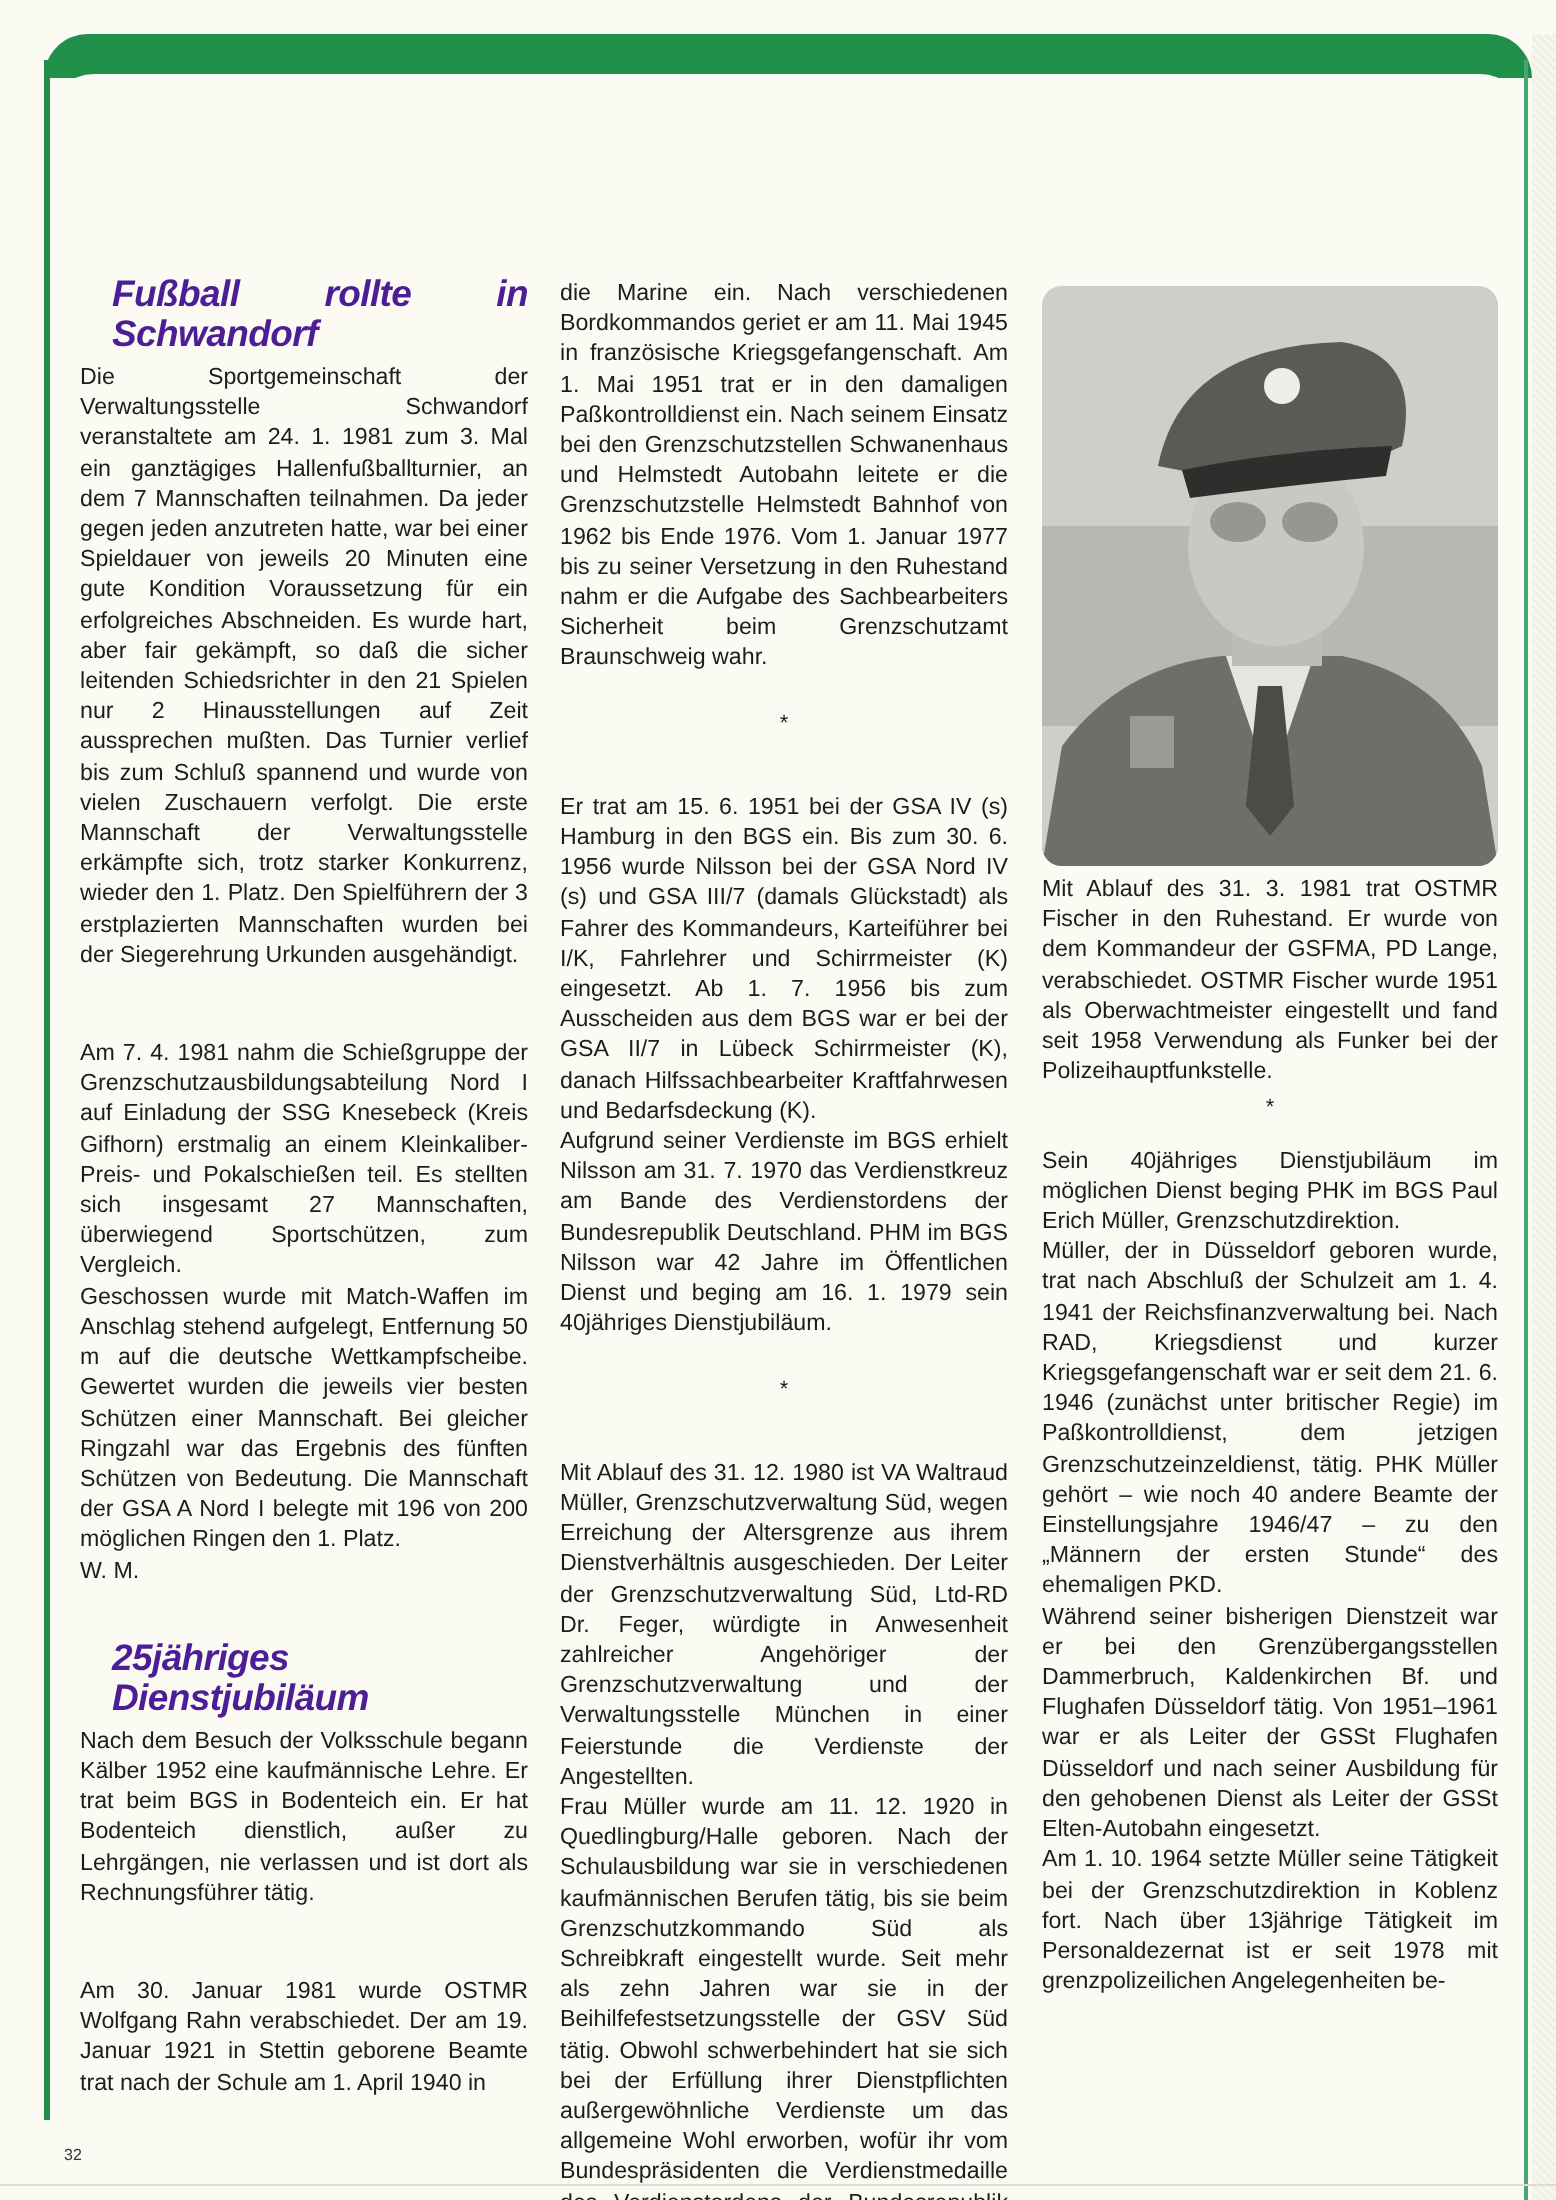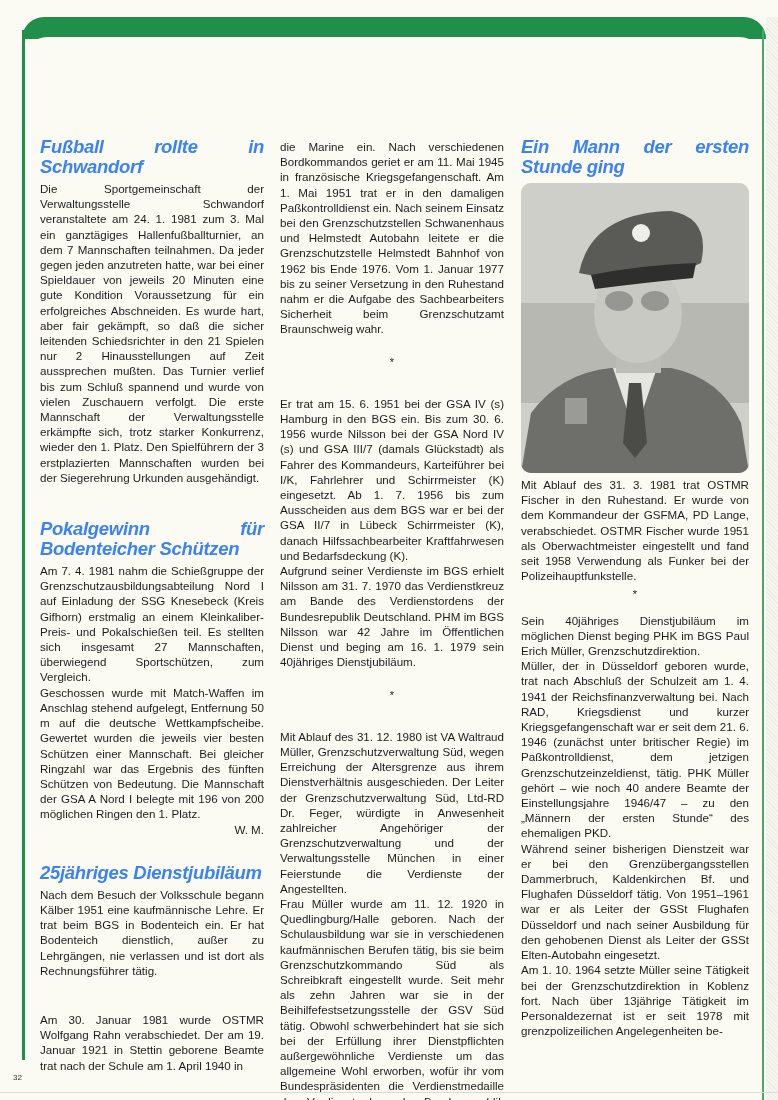--- a/index.html
+++ b/index.html
@@ -39,70 +39,69 @@
   }
   .col {
     position: absolute; top: 137px;
     font-size: 11.6px; line-height: 15.2px;
     text-align: justify; hyphens: manual;
   }
   .col1 { left: 40px; width: 224px; }
   .col2 { left: 280px; width: 224px; top: 139px; }
   .col3 { left: 521px; width: 228px; }
   h2 {
-    margin: 0 0 4px 0;
+    margin: 0 0 4px 16px;
     font-family: "Liberation Sans", sans-serif;
     font-weight: bold; font-style: italic;
     font-size: 18.5px; line-height: 20px; letter-spacing: -0.3px;
-    color: #3b82f6;
+    color: #4c1d95;
   }
   p { margin: 0; }
   .gap-lg { height: 34px; }
   .gap-md { height: 26px; }
   .star { text-align: center; margin: 18px 0 26px 0; font-size: 11px; }
-  .sig { display: flex; justify-content: flex-end; }
+  .sig { display: flex; justify-content: flex-start; }
   .photo {
     margin: 6px 0 4px 0; width: 228px; height: 290px;
     border-radius: 10px; overflow: hidden;
     background: linear-gradient(180deg, #d9d9d4 0%, #bdbdb7 40%, #8f8f8a 100%);
   }
   .page-num {
-    position: absolute; left: 13px; top: 1073px;
+    position: absolute; left: 32px; top: 1073px;
     font-size: 8px; color: #333;
   }
 </style>
 </head>
 <body>
 
 <div class="frame-top"></div>
 <div class="frame-inner"></div>
 <div class="frame-left"></div>
 <div class="frame-right"></div>
 <div class="speckle"></div>
 <div class="bottom-rule"></div>
 
 <div class="col col1">
   <section>
     <h2>Fußball rollte in Schwandorf</h2>
     <p>Die Sportgemeinschaft der Verwaltungsstelle Schwandorf veranstaltete am 24. 1. 1981 zum 3. Mal ein ganztägiges Hallenfußballturnier, an dem 7 Mannschaften teilnahmen. Da jeder gegen jeden anzutreten hatte, war bei einer Spieldauer von jeweils 20 Minuten eine gute Kondition Voraussetzung für ein erfolgreiches Abschneiden. Es wurde hart, aber fair gekämpft, so daß die sicher leitenden Schiedsrichter in den 21 Spielen nur 2 Hinausstellungen auf Zeit aussprechen mußten. Das Turnier verlief bis zum Schluß spannend und wurde von vielen Zuschauern verfolgt. Die erste Mannschaft der Verwaltungsstelle erkämpfte sich, trotz starker Konkurrenz, wieder den 1. Platz. Den Spielführern der 3 erstplazierten Mannschaften wurden bei der Siegerehrung Urkunden ausgehändigt.</p>
   </section>
   <div class="gap-lg"></div>
   <section>
-    <h2>Pokalgewinn für Bodenteicher Schützen</h2>
     <p>Am 7. 4. 1981 nahm die Schießgruppe der Grenzschutzausbildungsabteilung Nord I auf Einladung der SSG Knesebeck (Kreis Gifhorn) erstmalig an einem Kleinkaliber-Preis- und Pokalschießen teil. Es stellten sich insgesamt 27 Mannschaften, überwiegend Sportschützen, zum Vergleich.</p>
     <p>Geschossen wurde mit Match-Waffen im Anschlag stehend aufgelegt, Entfernung 50 m auf die deutsche Wettkampfscheibe. Gewertet wurden die jeweils vier besten Schützen einer Mannschaft. Bei gleicher Ringzahl war das Ergebnis des fünften Schützen von Bedeutung. Die Mannschaft der GSA A Nord I belegte mit 196 von 200 möglichen Ringen den 1. Platz.</p>
     <p class="sig">
         <span></span>
         <span>W. M.</span>
       </p>
   </section>
   <div class="gap-md"></div>
   <section>
     <h2>25jähriges Dienstjubiläum</h2>
-    <p>Nach dem Besuch der Volksschule begann Kälber 1951 eine kaufmännische Lehre. Er trat beim BGS in Bodenteich ein. Er hat Bodenteich dienstlich, außer zu Lehrgängen, nie verlassen und ist dort als Rechnungsführer tätig.</p>
+    <p>Nach dem Besuch der Volksschule begann Kälber 1952 eine kaufmännische Lehre. Er trat beim BGS in Bodenteich ein. Er hat Bodenteich dienstlich, außer zu Lehrgängen, nie verlassen und ist dort als Rechnungsführer tätig.</p>
   </section>
   <div class="gap-lg"></div>
   <section>
     <p>Am 30. Januar 1981 wurde OSTMR Wolfgang Rahn verabschiedet. Der am 19. Januar 1921 in Stettin geborene Beamte trat nach der Schule am 1. April 1940 in</p>
   </section>
 </div>
 
 <div class="col col2">
   <p>die Marine ein. Nach verschiedenen Bordkommandos geriet er am 11. Mai 1945 in französische Kriegsgefangenschaft. Am 1. Mai 1951 trat er in den damaligen Paßkontrolldienst ein. Nach seinem Einsatz bei den Grenzschutzstellen Schwanenhaus und Helmstedt Autobahn leitete er die Grenzschutzstelle Helmstedt Bahnhof von 1962 bis Ende 1976. Vom 1. Januar 1977 bis zu seiner Versetzung in den Ruhestand nahm er die Aufgabe des Sachbearbeiters Sicherheit beim Grenzschutzamt Braunschweig wahr.</p>
   <div class="star">*</div>
@@ -112,21 +111,20 @@
   </section>
   <div class="star">*</div>
   <section>
     <p>Mit Ablauf des 31. 12. 1980 ist VA Waltraud Müller, Grenzschutzverwaltung Süd, wegen Erreichung der Altersgrenze aus ihrem Dienstverhältnis ausgeschieden. Der Leiter der Grenzschutzverwaltung Süd, Ltd-RD Dr. Feger, würdigte in Anwesenheit zahlreicher Angehöriger der Grenzschutzverwaltung und der Verwaltungsstelle München in einer Feierstunde die Verdienste der Angestellten.</p>
     <p>Frau Müller wurde am 11. 12. 1920 in Quedlingburg/Halle geboren. Nach der Schulausbildung war sie in verschiedenen kaufmännischen Berufen tätig, bis sie beim Grenzschutzkommando Süd als Schreibkraft eingestellt wurde. Seit mehr als zehn Jahren war sie in der Beihilfefestsetzungsstelle der GSV Süd tätig. Obwohl schwerbehindert hat sie sich bei der Erfüllung ihrer Dienstpflichten außergewöhnliche Verdienste um das allgemeine Wohl erworben, wofür ihr vom Bundespräsidenten die Verdienstmedaille des Verdienstordens der Bundesrepublik Deutschland verliehen</p>
 
   </section>
 </div>
 
 <div class="col col3">
-  <h2>Ein Mann der ersten Stunde ging</h2>
   <div class="photo" title="Portrait of a uniformed officer wearing a peaked cap and glasses">
     <svg width="228" height="290" viewBox="0 0 228 290">
       <rect width="228" height="290" fill="#cfcfca"></rect>
       <rect x="0" y="120" width="228" height="100" fill="#a9a9a4" opacity="0.6"></rect>
 
       <path d="M0 290 L10 230 Q40 190 90 185 L150 185 Q200 195 220 240 L228 290 Z" fill="#6e6e6a"></path>
 
       <path d="M92 185 L114 250 L136 185 Z" fill="#e6e6e1"></path>
       <path d="M108 200 L120 200 L126 260 L114 275 L102 260 Z" fill="#4b4b48"></path>
 

